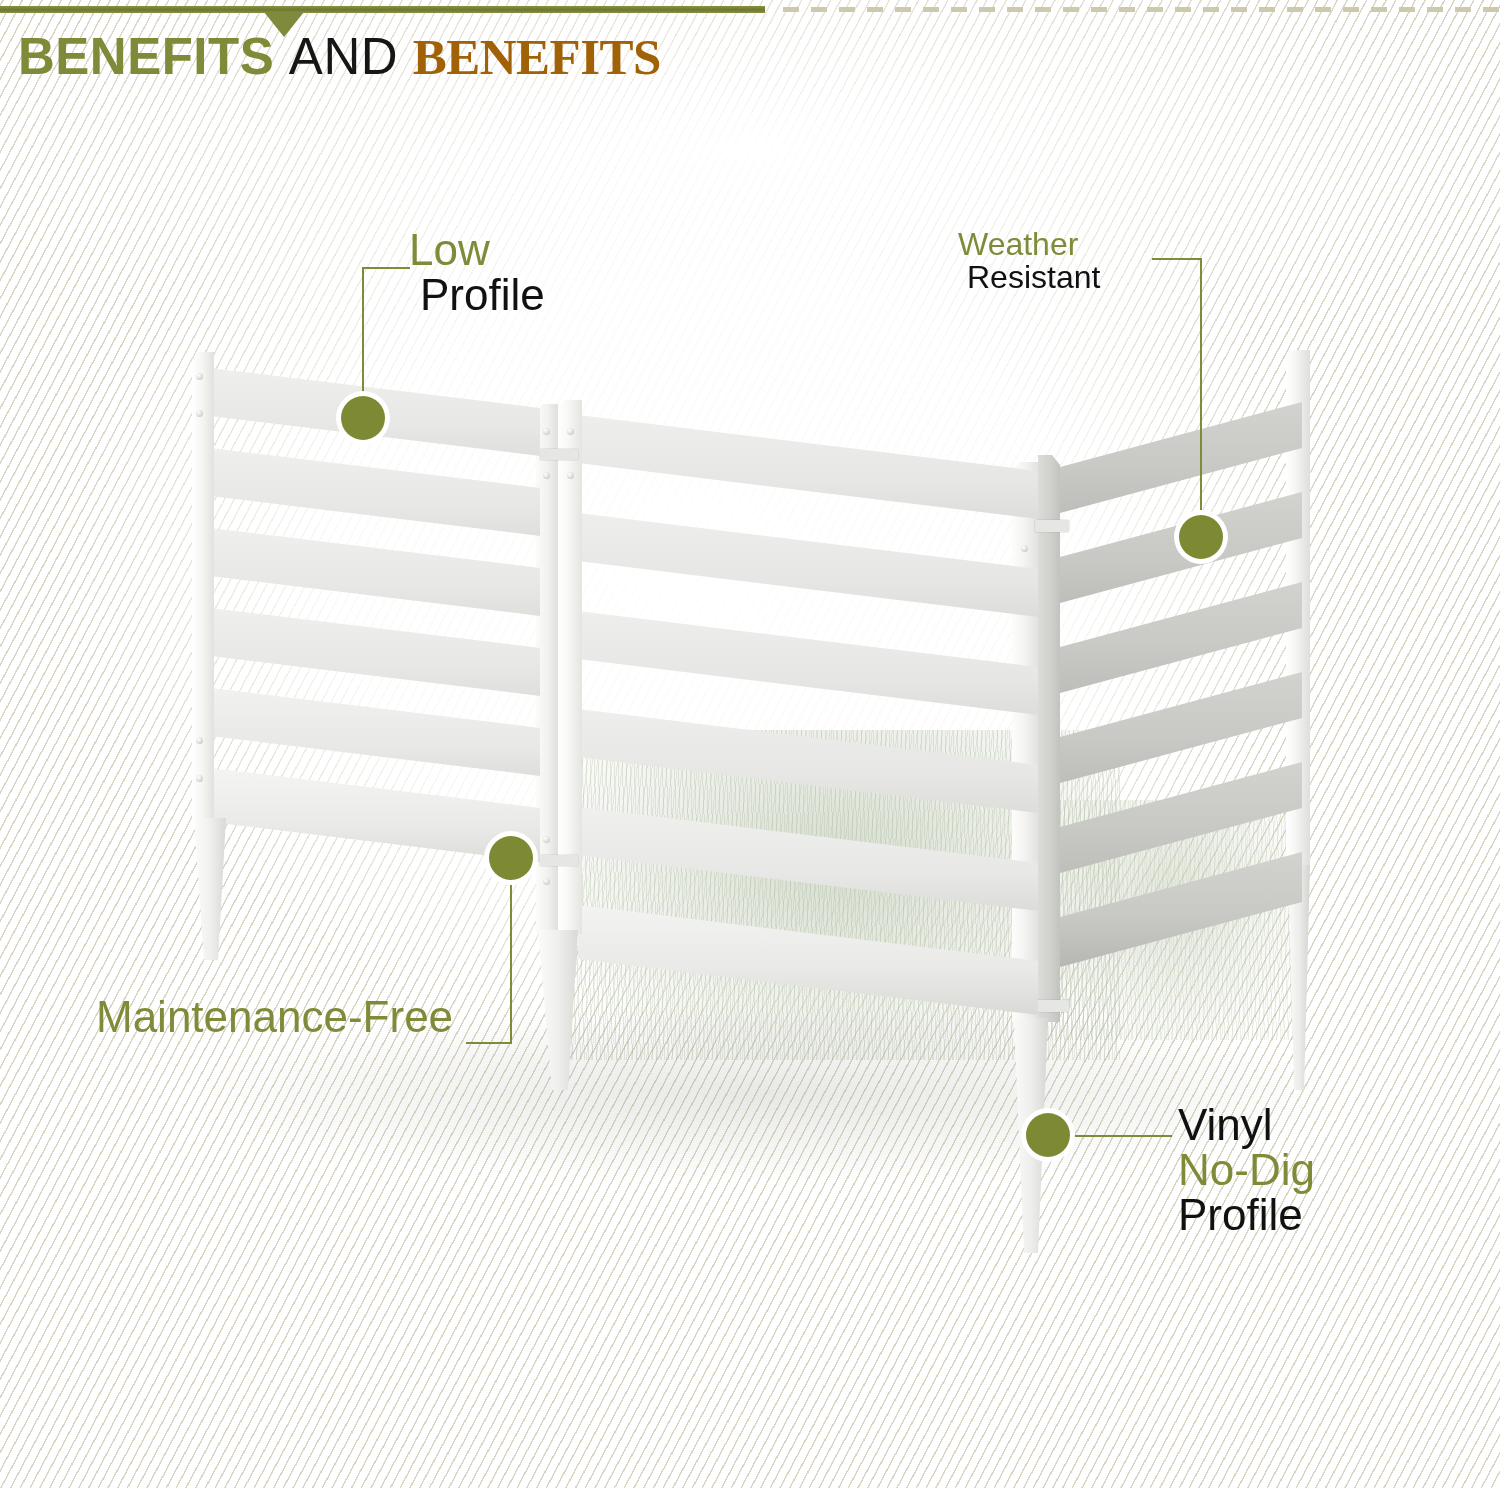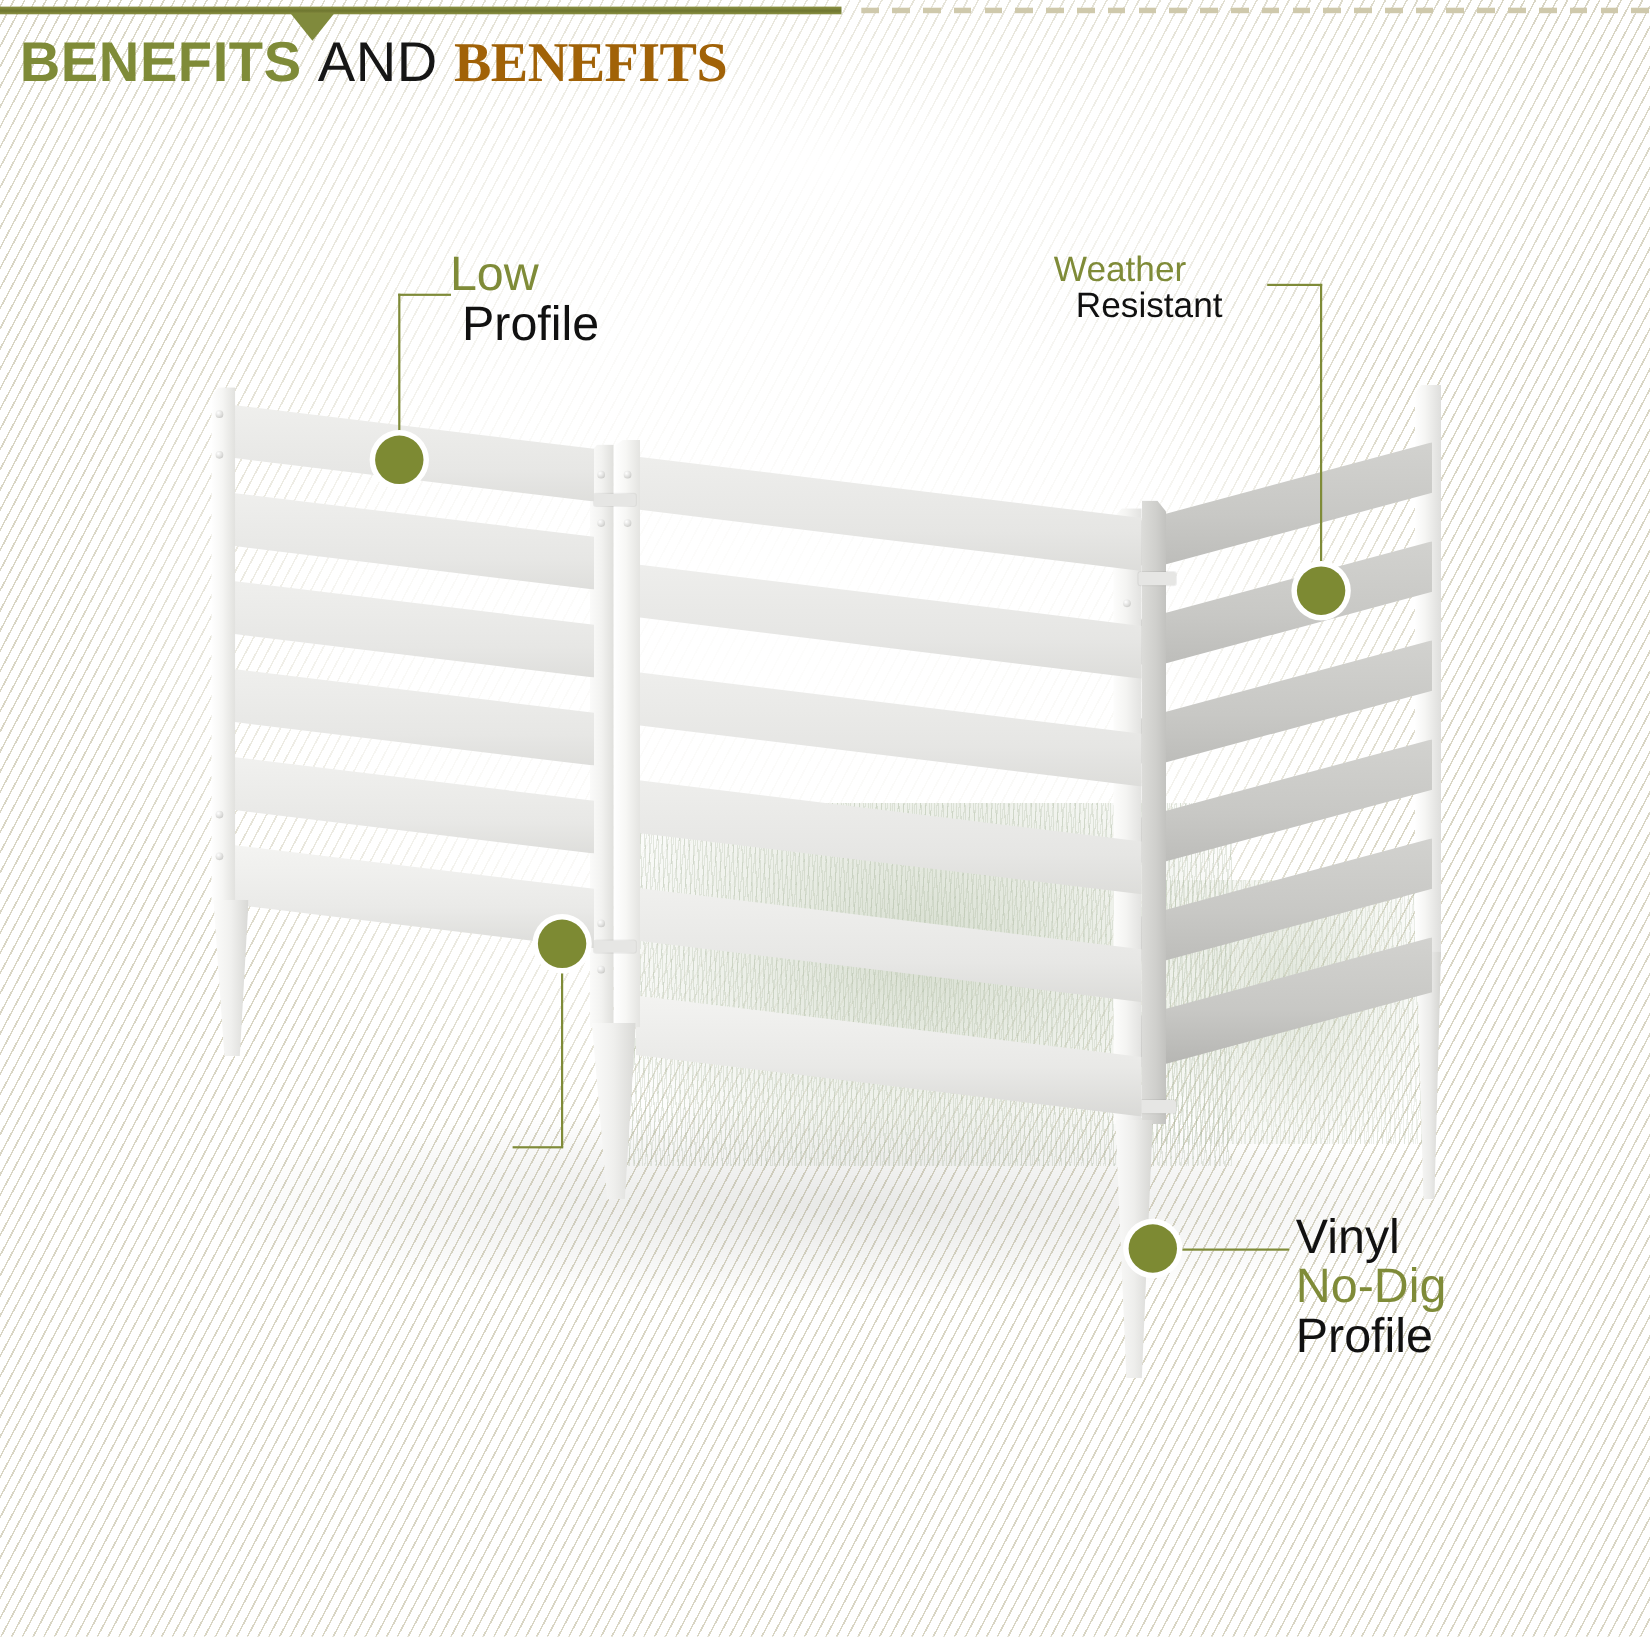--- a/index.html
+++ b/index.html
@@ -95,21 +95,21 @@
   .dark { color:#111111; }
   .w500{ font-weight:500; }
   .w400{ font-weight:400; }
 
   #c-low     { left:409px; top:228px; font-size:44px; }
   #c-weather { left:958px; top:228px; font-size:32px; }
   #c-maint   { left:96px;  top:995px; font-size:44px; }
   #c-easy    { left:1178px;top:1103px;font-size:44px; }
 
   #c-low .ln:nth-child(2){ margin-left:11px; }
-  #c-weather .ln:nth-child(2){ margin-left:20px; }
+  #c-weather .ln:nth-child(2){ margin-left:9px; }
   #c-maint .ln:nth-child(2){ margin-left:60px; }
 </style>
 </head>
 <body>
 
 <div id="stripes"></div>
 <div id="wash"></div>
 
 <div id="topbar-solid"></div>
 <div id="topbar-dashed"></div>
@@ -278,20 +278,21 @@
 <div class="dot" style="left:1179px; top:515px;"></div>
 <div class="callout" id="c-weather">
   <span class="ln olive w500">Weather</span>
   <span class="ln dark w400">Resistant</span>
 </div>
 
 <div class="lead h" style="left:466px; top:1042px; width:46px;"></div>
 <div class="lead v" style="left:510px; top:862px; height:181px;"></div>
 <div class="dot" style="left:489px; top:836px;"></div>
 <div class="callout" id="c-maint">
+  <span class="ln olive w500">Maintenance-Free</span>
 </div>
 
 <div class="lead h" style="left:1072px; top:1135px; width:100px;"></div>
 <div class="dot" style="left:1026px; top:1113px;"></div>
 <div class="callout" id="c-easy">
   <span class="ln dark w400">Vinyl</span>
   <span class="ln olive w500">No-Dig</span>
   <span class="ln dark w400">Profile</span>
 </div>
 

